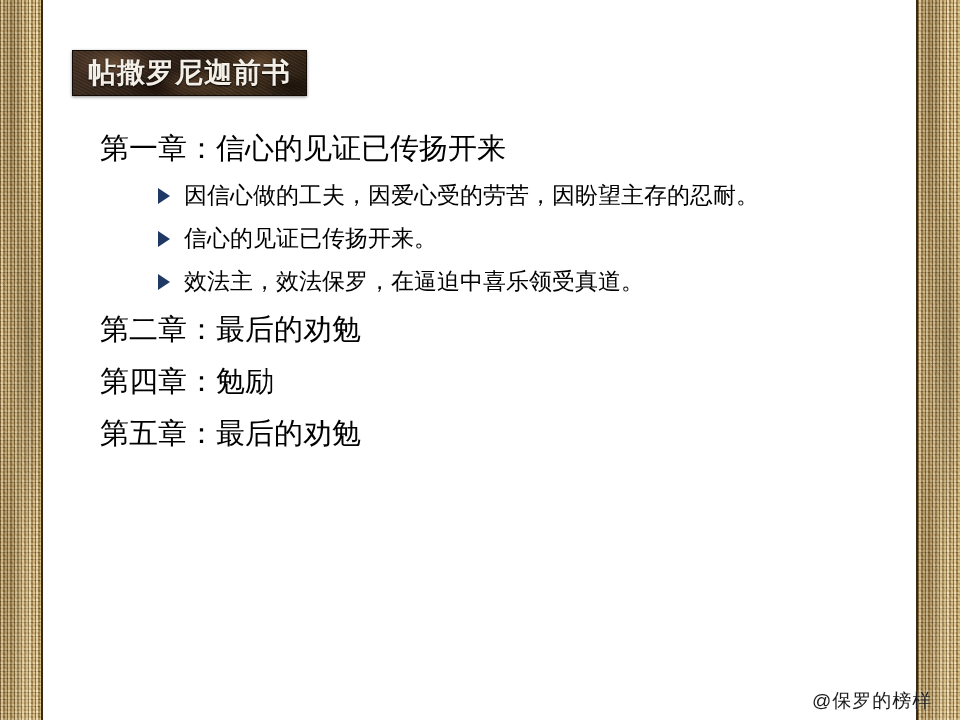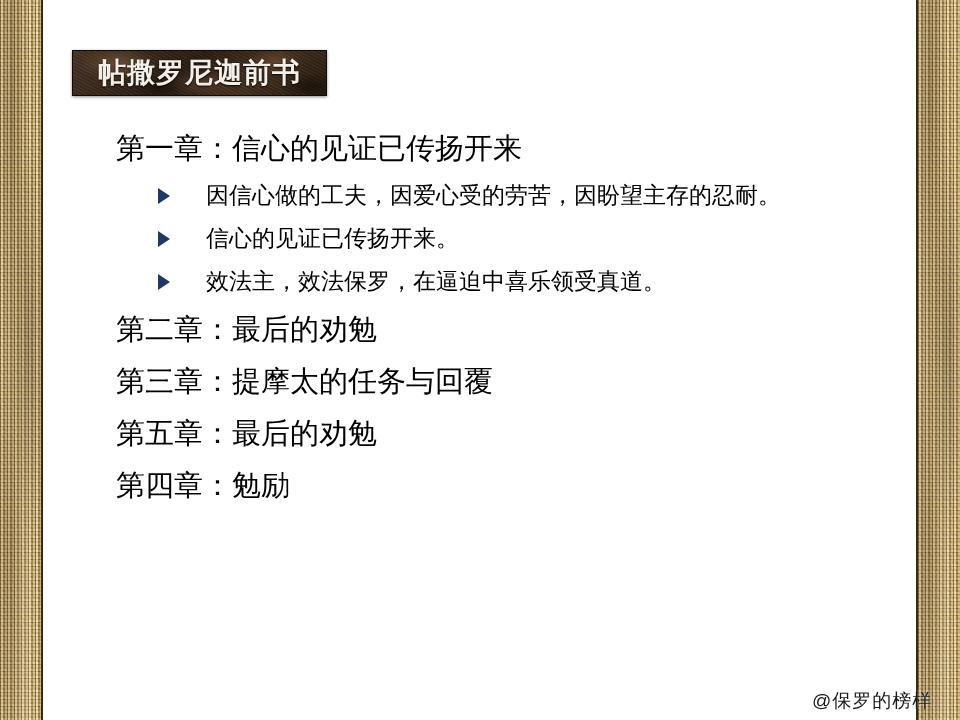--- a/index.html
+++ b/index.html
@@ -58,21 +58,21 @@
       radial-gradient(ellipse at 25% 78%, rgba(70,48,16,0.26) 0%, rgba(70,48,16,0) 42%),
       radial-gradient(ellipse at 60% 92%, rgba(255,245,215,0.16) 0%, rgba(255,245,215,0) 40%);
     pointer-events: none;
   }
 
   
   .title-plaque {
     position: absolute;
     left: 72px;
     top: 50px;
-    width: 255px;
+    width: 235px;
     height: 46px;
     display: flex;
     align-items: center;
     justify-content: center;
     box-sizing: border-box;
     border: 1px solid #120b05;
     background-color: #3a2a1d;
     background-image:
       radial-gradient(ellipse 60px 26px at 18% 30%, rgba(120,88,60,0.75) 0%, rgba(120,88,60,0) 65%),
       radial-gradient(ellipse 54px 22px at 52% 72%, rgba(96,68,44,0.70) 0%, rgba(96,68,44,0) 65%),
@@ -103,36 +103,35 @@
     width: 800px;
   }
 
   .chapter-line {
     color: #000000;
     font-size: 29px;
     line-height: 52px;
     height: 52px;
     white-space: nowrap;
   }
-  .chapter-label { letter-spacing: 0px; margin-left: 16px; }
+  .chapter-label { letter-spacing: 0px; }
   .chapter-sep   { letter-spacing: 0px; }
   .chapter-title { letter-spacing: 0px; }
 
   .bullets {
     margin: 0;
     padding: 0;
     list-style: none;
   }
   .bullet-item {
     display: flex;
     align-items: center;
     height: 43px;
     padding-left: 58px;
     white-space: nowrap;
-    gap: 22px;
   }
   .bullet-marker {
     width: 0;
     height: 0;
     border-top: 8px solid transparent;
     border-bottom: 8px solid transparent;
     border-left: 12px solid #1f3864;
     margin-right: 14px;
     flex: 0 0 auto;
   }
@@ -184,29 +183,26 @@
       <li class="bullet-item">
         <span class="bullet-marker"></span>
         <span class="bullet-text">效法主，效法保罗，在逼迫中喜乐领受真道。</span>
       </li>
     </ul>
 
     <div class="chapter-line">
       <span class="chapter-label">第二章</span><span class="chapter-sep">：</span><span class="chapter-title">最后的劝勉</span>
     </div>
 
-    <div class="chapter-line">
-      <span class="chapter-label">第三章</span><span class="chapter-sep">：</span><span class="chapter-title">提摩太的任务与回覆</span>
+
+    <div class="chapter-line">
+      <span class="chapter-label">第四章</span><span class="chapter-sep">：</span><span class="chapter-title">勉励</span>
     </div>
 
     <div class="chapter-line">
       <span class="chapter-label">第五章</span><span class="chapter-sep">：</span><span class="chapter-title">最后的劝勉</span>
     </div>
 
-    <div class="chapter-line">
-      <span class="chapter-label">第四章</span><span class="chapter-sep">：</span><span class="chapter-title">勉励</span>
-    </div>
-
   </div>
 
   <div class="watermark">@保罗的榜样</div>
 
 </div>
 
 </body></html>

